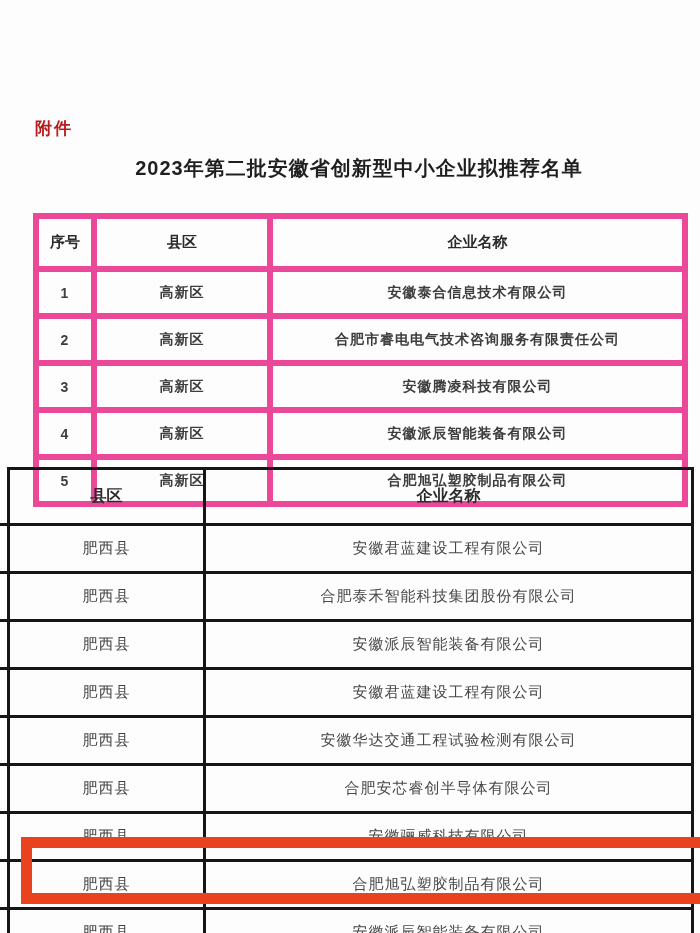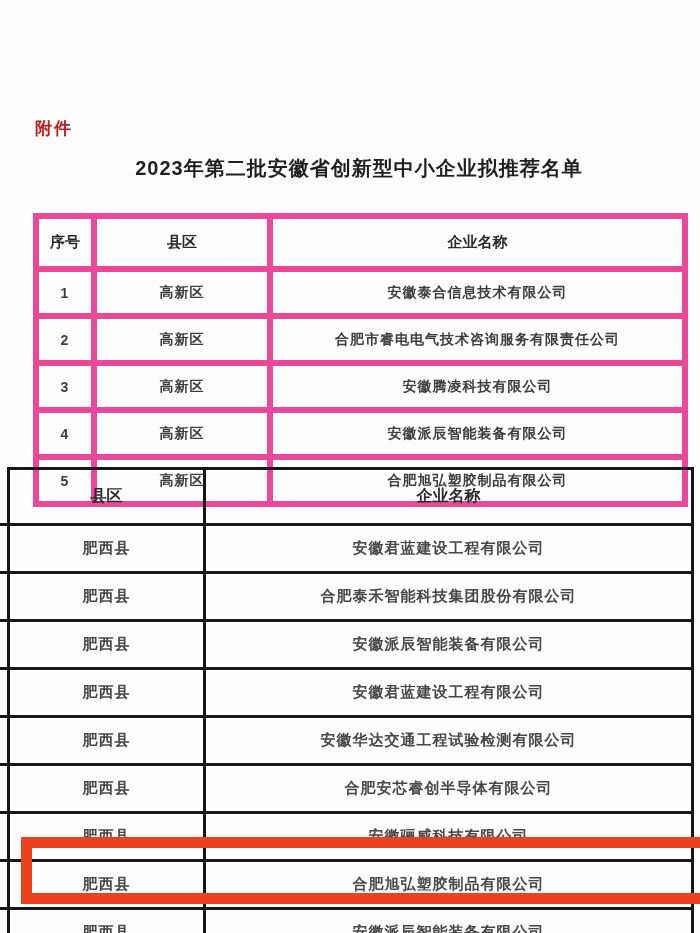--- a/index.html
+++ b/index.html
@@ -27,21 +27,21 @@
   .t1{left:33px;top:213px;width:655px;}
   .t1 th,.t1 td{border:6px solid #ec4899;}
   .t1 th{height:45px;font-size:15px;font-weight:700;color:#2b2b2b;}
   .t1 td{height:39px;font-size:14px;font-weight:600;color:#3d3d3d;letter-spacing:1px;}
   .t1 .c-idx{width:50px;}
   .t1 .c-district{width:168px;}
   
   .t2{left:0;top:467px;width:694px;}
   .t2 th,.t2 td{border:3px solid #161616;}
   .t2 th{height:51px;font-size:16px;font-weight:700;color:#2b2b2b;}
-  .t2 td{height:43px;font-size:15px;font-weight:700;color:#474747;letter-spacing:1px;}
+  .t2 td{height:43px;font-size:15px;font-weight:400;color:#474747;letter-spacing:1px;}
   .t2 .c-district2{width:191px;}
   .t2 .ghost{width:5px;border-left:none;}
   .t2 th.ghost{border-top:none;}
   
   .highlight-box{
     position:absolute;left:21px;top:837px;width:690px;height:45px;
     border:11px solid #ea421e;z-index:5;background:transparent;
   }
 </style>
 </head>

